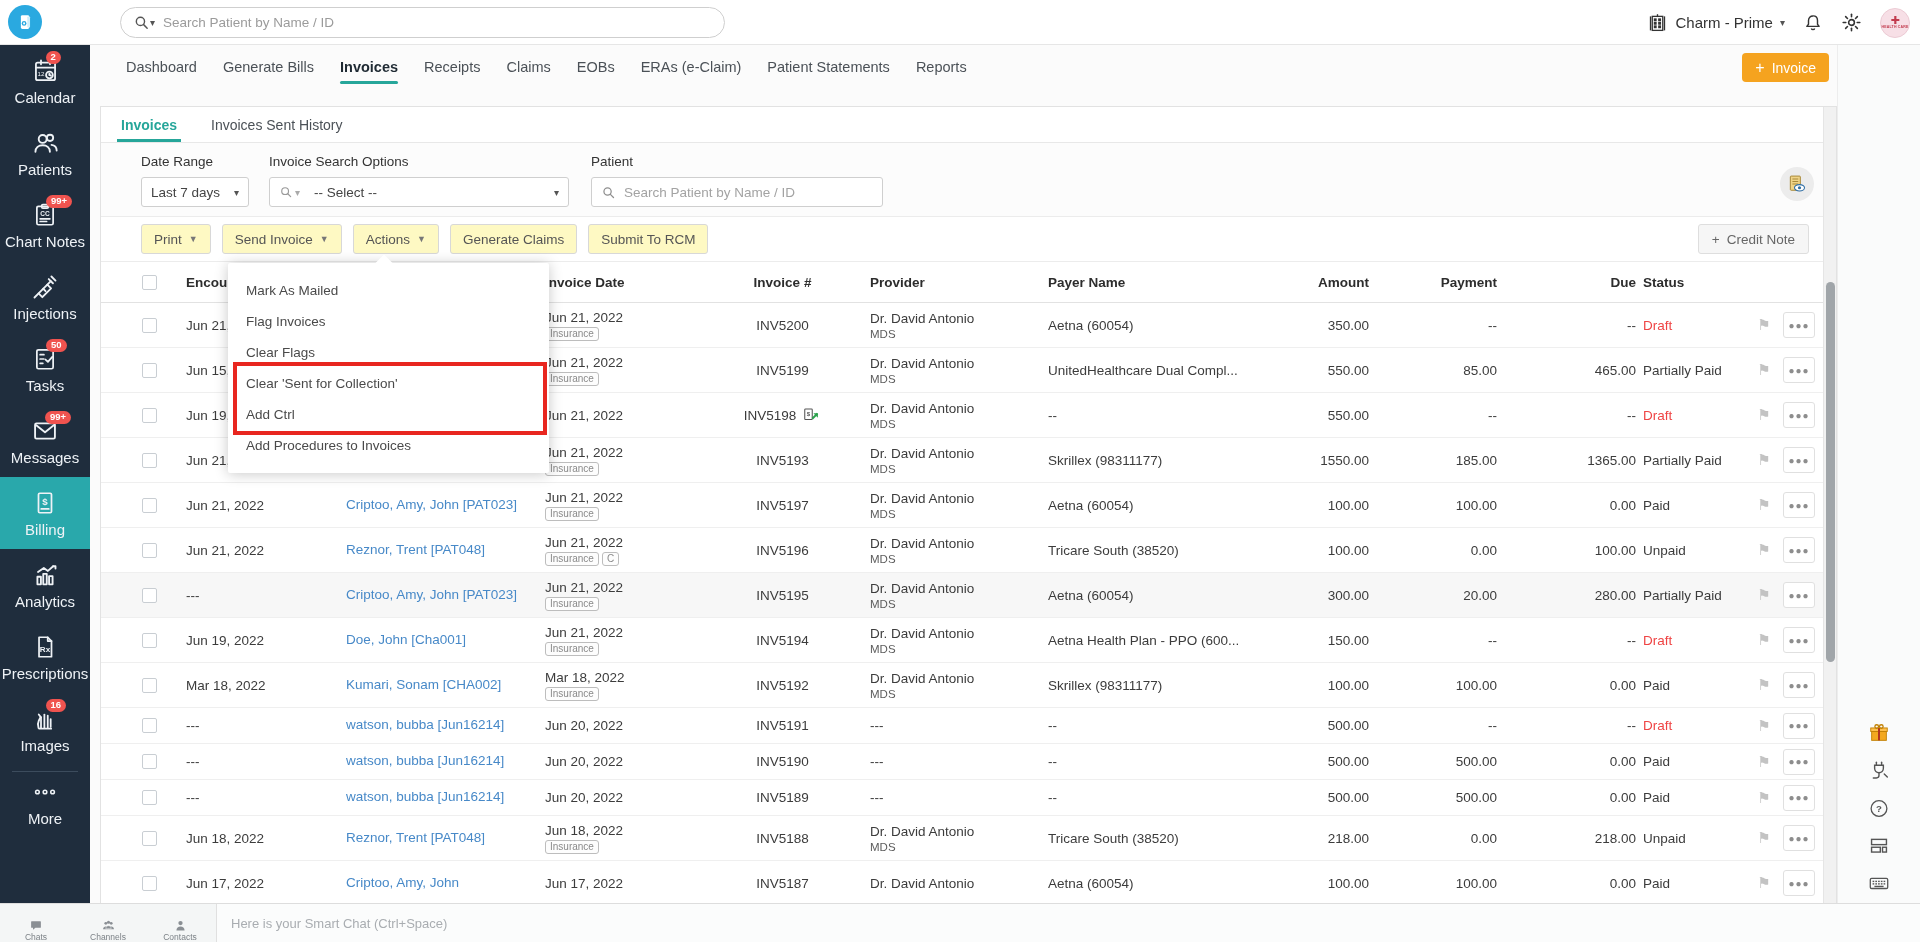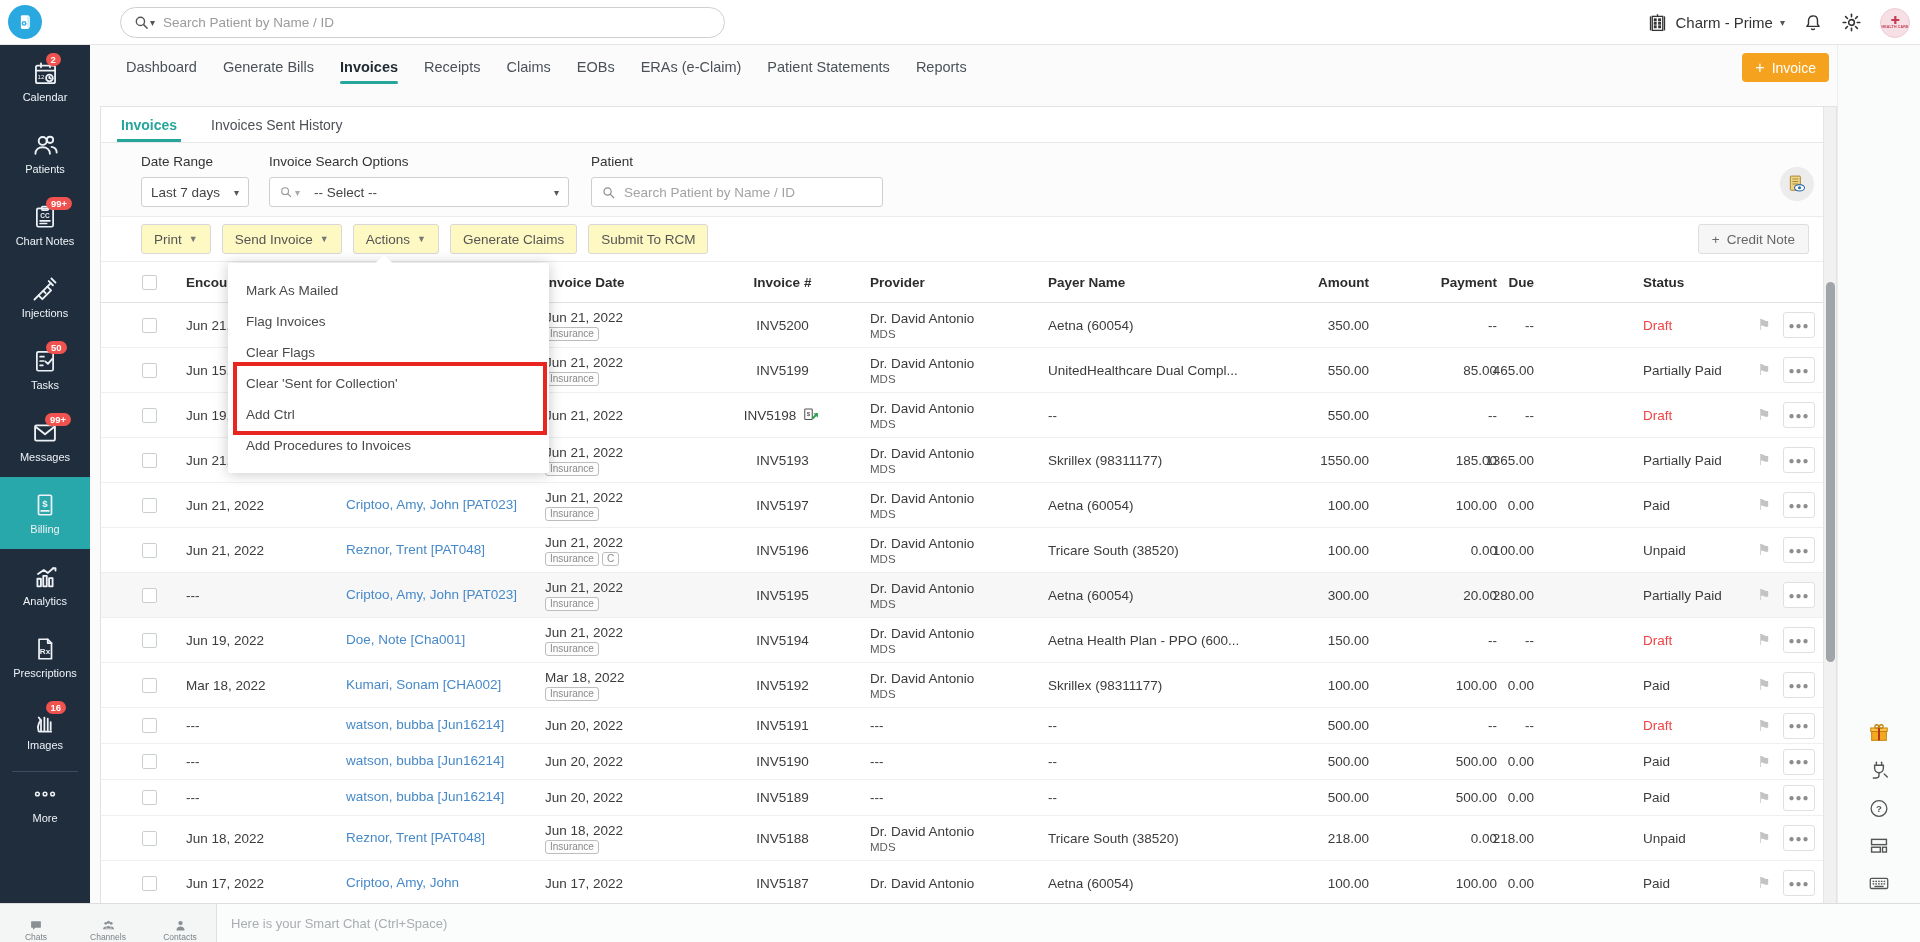--- a/index.html
+++ b/index.html
@@ -24,21 +24,21 @@
   .avatar { width:30px; height:30px; border-radius:50%; background:#f7dfe6; border:1px solid #eccbd4;
     display:flex; flex-direction:column; align-items:center; justify-content:center; color:#c23b4e;
     font-size:11px; font-weight:bold; line-height:1; }
   .avatar small { font-size:3.5px; letter-spacing:.2px; color:#c23b4e; }
 
   
   .sidebar { position:absolute; left:0; top:45px; width:90px; bottom:30px; background:#1f2d3d; z-index:40; }
   .sb-item { height:72px; display:flex; flex-direction:column; align-items:center; justify-content:center;
     color:#eef2f6; cursor:pointer; position:relative; }
   .sb-item .iconwrap { position:relative; height:28px; display:flex; align-items:center; }
-  .sb-item .lbl { font-size:11px; margin-top:4px; white-space:nowrap; }
+  .sb-item .lbl { font-size:15px; margin-top:4px; white-space:nowrap; }
   .sb-item.active { background:#29a8ab; }
   .sb-badge { position:absolute; top:-6px; left:14px; background:#f0534f; color:#fff; font-size:9.5px;
     font-weight:bold; border-radius:9px; padding:1.5px 5px; line-height:1.1; }
   .sb-divider { height:1px; background:#3c4c5d; margin:6px 12px 4px 12px; }
   .sb-item.more-item { height:52px; }
 
   
   .main { position:absolute; left:90px; top:45px; right:83px; bottom:30px; background:#fbfbfb; }
   .navrow { position:relative; height:44px; display:flex; align-items:center; padding-left:36px; gap:26px; }
   .navtab { font-size:14.5px; color:#4b5157; cursor:pointer; height:44px; display:flex; align-items:center; position:relative; white-space:nowrap; }
@@ -81,21 +81,21 @@
     font-size:13.5px; color:#3c3c3c; overflow:hidden; white-space:nowrap; }
   .col-check   { left:41px;  width:22px; }
   .col-enc     { left:85px;  width:152px; }
   .col-patient { left:245px; width:186px; white-space:normal; line-height:1.35; }
   .col-invdate { left:444px; width:152px; }
   .col-invno   { left:604px; width:155px; flex-direction:row !important; align-items:center; gap:6px; }
   .col-provider{ left:769px; width:172px; }
   .col-payer   { left:947px; width:295px; }
   .col-amount  { left:1148px; width:120px; align-items:flex-end; }
   .col-payment { left:1278px; width:118px; align-items:flex-end; }
-  .col-due     { left:1318px; width:115px; align-items:flex-end; }
+  .col-due     { left:1420px; width:115px; align-items:flex-end; }
   .col-status  { left:1542px; width:108px; }
   .col-flag    { left:1652px; width:22px; align-items:center; }
   .col-more    { left:1680px; width:36px; align-items:center; }
   .trow { position:relative; height:45px; border-bottom:1px solid #efefef; }
   .trow.compact { height:36px; }
   .trow.shaded { background:#f7f7f7; }
   .cbox { width:15px; height:15px; border:1.5px solid #c9ced3; border-radius:2px; background:#fff; cursor:pointer; }
   .plink { color:#4789c8; cursor:pointer; text-decoration:none; }
   .badges { display:flex; gap:3px; }
   .pill { border:1px solid #bdbdbd; border-radius:3px; color:#8a8a8a; font-size:10px; padding:0.5px 4px; background:#fdfdfd; }
@@ -724,21 +724,21 @@
           <div class="cell col-more">
             <div class="morebtn">●●●</div>
           </div>
         </div>
         <div class="trow">
           <div class="cell col-check">
             <div class="cbox"></div>
           </div>
           <div class="cell col-enc">Jun 19, 2022</div>
           <div class="cell col-patient">
-            <a class="plink">Doe, Note [Cha001]</a>
+            <a class="plink">Doe, John [Cha001]</a>
           </div>
           <div class="cell col-invdate">
             <span>Jun 21, 2022</span>
             <span class="badges">
               <span class="pill">Insurance</span>
             </span>
           </div>
           <div class="cell col-invno">
             <span>INV5194</span>
           </div>

